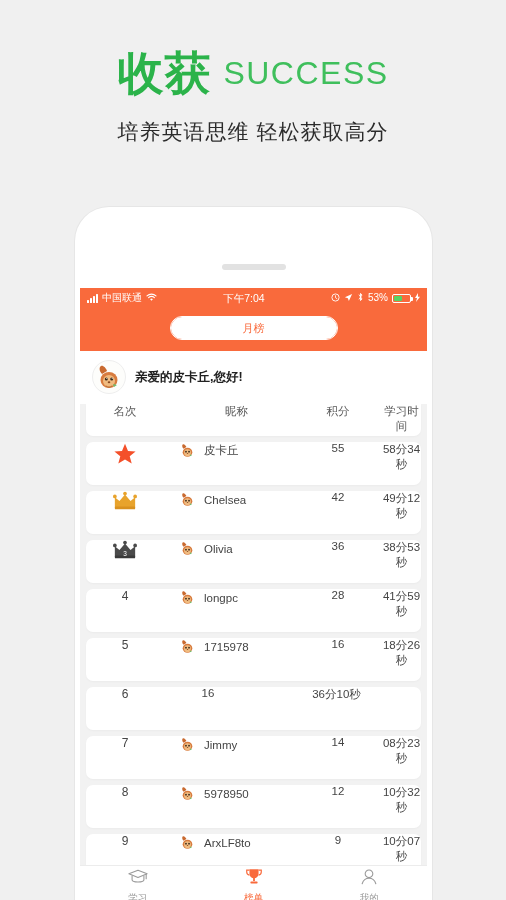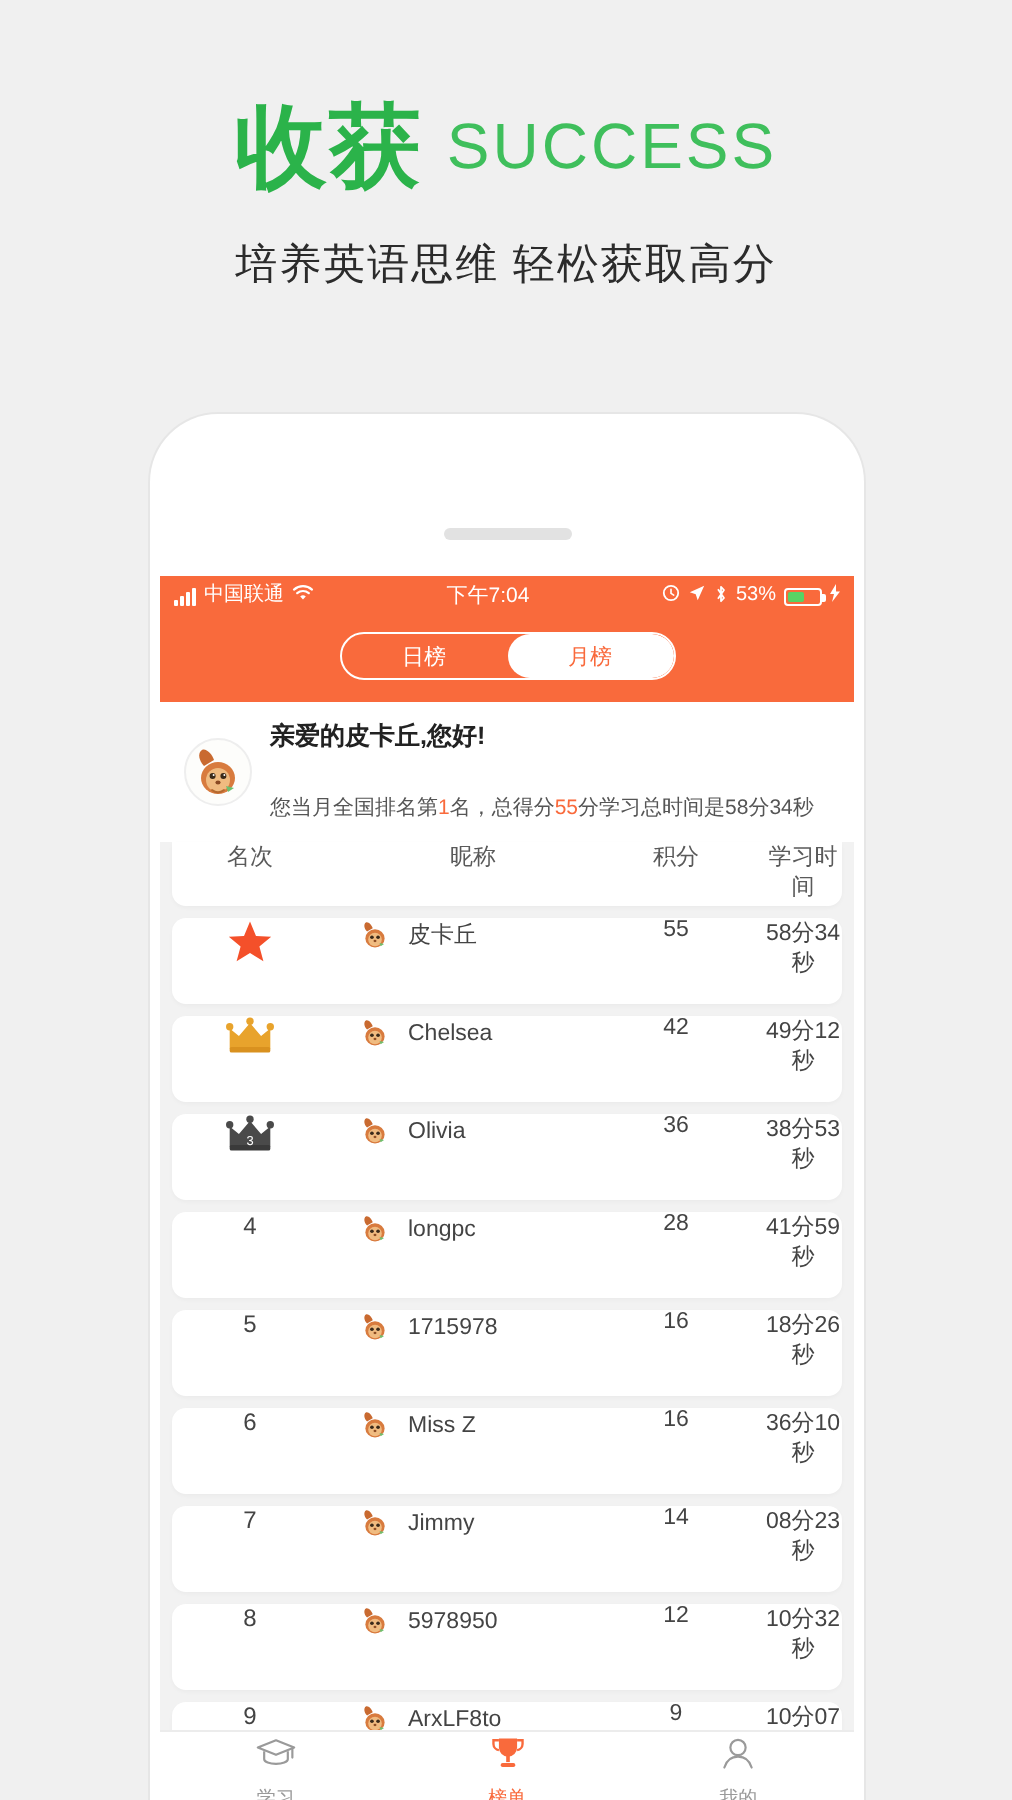--- a/index.html
+++ b/index.html
@@ -195,21 +195,20 @@
           <span>
             <svg width="5" height="9" viewBox="0 0 5 9">
                 <path d="M3 0 0 5h2l-1 4 4-5.2H3z" fill="#fff"></path>
               </svg>
           </span>
         </div>
       </div>
 
       <div class="header">
         <div class="segment">
-          <div class="seg-btn">日榜</div>
           <div class="seg-btn active">月榜</div>
         </div>
       </div>
 
       <div class="greeting">
         <div class="avatar-lg">
           <svg width="30" height="30" viewBox="0 0 30 30">
             <ellipse cx="15" cy="18" rx="8.5" ry="8" fill="#d87b3e"></ellipse>
             <path d="M8 12c-3-3-3-7-1-8 2-1 5 2 6 5z" fill="#c96a30"></path>
             <ellipse cx="15" cy="19" rx="6" ry="6" fill="#f0bb80"></ellipse>
@@ -217,21 +216,20 @@
             <circle cx="17.7" cy="17" r="1.5" fill="#3a2a1a"></circle>
             <circle cx="12.8" cy="16.5" r="0.5" fill="#fff"></circle>
             <circle cx="18.2" cy="16.5" r="0.5" fill="#fff"></circle>
             <ellipse cx="15" cy="20.3" rx="1.3" ry="1" fill="#8a4a22"></ellipse>
             <path d="M12 24c2 1.6 4 1.6 6 0" stroke="#b5692f" stroke-width="1" fill="none" stroke-linecap="round"></path>
             <path d="M19 22l4 1-3 2z" fill="#6ec06e"></path>
           </svg>
         </div>
         <div class="greet-txt">
           <div class="greet-hi">亲爱的皮卡丘,您好!</div>
-          <div class="greet-line"><span>您当月全国排名第</span><span class="hl">1</span><span>名，总得分</span><span class="hl">55</span><span>分学习总时间是58分34秒</span></div>
         </div>
       </div>
 
       <div class="list">
 
         <div class="card head">
           <div class="c-rank">名次</div>
           <div class="c-name">昵称</div>
           <div class="c-score">积分</div>
           <div class="c-time">学习时间</div>
@@ -359,34 +357,20 @@
                 </svg>
               </span>
             <span>1715978</span>
           </div>
           <div class="c-score">16</div>
           <div class="c-time">18分26秒</div>
         </div>
 
         <div class="card">
           <div class="c-rank">6</div>
-          <div class="c-name">
-            <span class="avatar-sm">
-                <svg width="17" height="17" viewBox="0 0 30 30">
-                  <ellipse cx="15" cy="18" rx="8.5" ry="8" fill="#d87b3e"></ellipse>
-                  <path d="M8 12c-3-3-3-7-1-8 2-1 5 2 6 5z" fill="#c96a30"></path>
-                  <ellipse cx="15" cy="19" rx="6" ry="6" fill="#f0bb80"></ellipse>
-                  <circle cx="12.3" cy="17" r="1.6" fill="#3a2a1a"></circle>
-                  <circle cx="17.7" cy="17" r="1.6" fill="#3a2a1a"></circle>
-                  <ellipse cx="15" cy="20.3" rx="1.3" ry="1" fill="#8a4a22"></ellipse>
-                  <path d="M19 22l4 1-3 2z" fill="#6ec06e"></path>
-                </svg>
-              </span>
-            <span>Miss Z</span>
-          </div>
           <div class="c-score">16</div>
           <div class="c-time">36分10秒</div>
         </div>
 
         <div class="card">
           <div class="c-rank">7</div>
           <div class="c-name">
             <span class="avatar-sm">
                 <svg width="17" height="17" viewBox="0 0 30 30">
                   <ellipse cx="15" cy="18" rx="8.5" ry="8" fill="#d87b3e"></ellipse>

